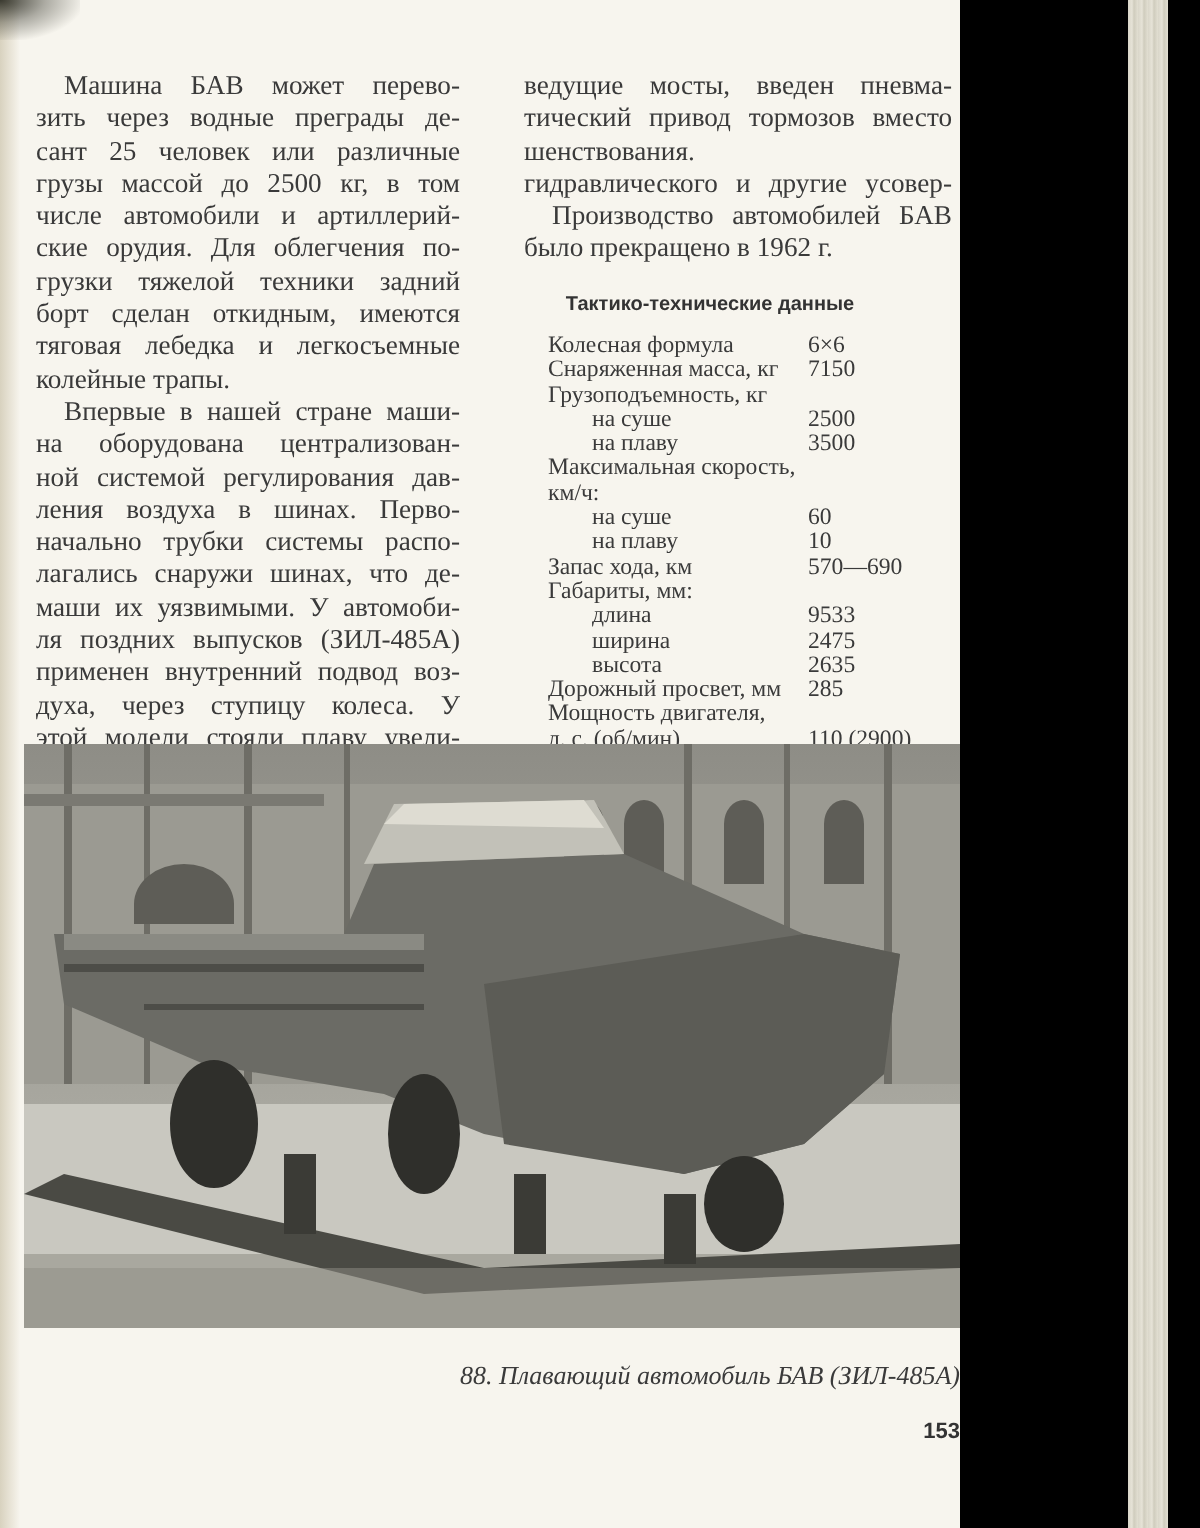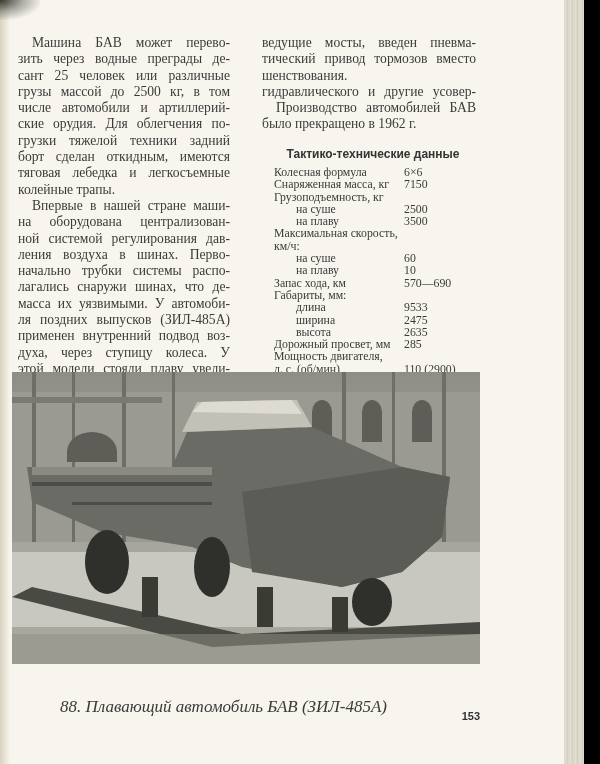--- a/index.html
+++ b/index.html
@@ -1,18 +1,18 @@
 <!DOCTYPE html>
 <html><head>
   <meta charset="utf-8">
   <style>
     html, body { margin: 0; padding: 0; }
     body { width: 600px; height: 764px; background: #000; position: relative; overflow: hidden; }
     .page {
-      position: absolute; left: 0; top: 0; width: 576px; height: 764px;
+      position: absolute; left: 0; top: 0; width: 480px; height: 764px;
       background: #f7f5ee;
       text-decoration: underline;
     }
     .left-edge {
       position: absolute; left: 0; top: 0; width: 10px; height: 764px;
       background: linear-gradient(to right, #d8d2bf, #eeeadf 70%, #f7f5ee);
     }
     .corner-shadow {
       position: absolute; left: 0; top: 0; width: 40px; height: 20px;
       background: radial-gradient(ellipse at 0 0, #3a3a30 0%, rgba(60,60,50,0.4) 40%, rgba(247,245,238,0) 75%);
@@ -26,35 +26,35 @@
       color: #3a3a3a;
       font-size: 13.6px;
       line-height: 16.3px;
     }
     .col-left { position: absolute; left: 18px; top: 35px; width: 212px; text-align: justify; }
     .col-right { position: absolute; left: 262px; top: 35px; width: 214px; text-align: justify; }
     .col-left .line, .col-right .line { display: block; text-align: justify; text-align-last: justify; white-space: nowrap; }
     .line.last { text-align-last: left; }
     .line.indent { padding-left: 14px; }
     .spec-title {
-      position: absolute; left: 266px; top: 147px; width: 214px; text-align: center;
-      font-family: "Liberation Sans", sans-serif; font-weight: bold; font-size: 12px; color: #333;
+      position: absolute; left: 248px; top: 147px; width: 214px; text-align: center;
+      font-family: "Liberation Sans", sans-serif; font-weight: bold; font-size: 10px; color: #333;
     }
     .specs { position: absolute; left: 264px; top: 166px; width: 214px; font-size: 11.8px; line-height: 12.3px; color: #3a3a3a; }
     .spec-row { position: relative; height: 12.3px; white-space: nowrap; }
     .spec-row .lbl { position: absolute; left: 10px; }
     .spec-row .lbl.sub { left: 22px; margin-left: 10px; }
     .spec-row .val { position: absolute; left: 140px; width: 90px; }
     .photo {
       position: absolute; left: 12px; top: 372px; width: 468px; height: 292px;
       background: #9a9a92; overflow: hidden;
     }
     .caption {
-      position: absolute; left: 60px; top: 680px; width: 420px; text-align: left;
-      font-family: "Liberation Serif", serif; font-style: italic; font-size: 17px; color: #3a3a3a; margin-top: 17px;
+      position: absolute; left: 60px; top: 680px; width: 420px; text-align: right;
+      font-family: "Liberation Serif", serif; font-style: italic; font-size: 13px; color: #3a3a3a;
     }
     .page-number {
       position: absolute; left: 458px; top: 710px; width: 22px; text-align: right;
       font-family: "Liberation Sans", sans-serif; font-weight: bold; font-size: 11px; color: #333;
     }
   </style>
 </head>
 <body>
 
 <div class="page">
@@ -71,21 +71,21 @@
       <span class="line">грузки тяжелой техники задний</span>
       <span class="line">борт сделан откидным, имеются</span>
       <span class="line">тяговая лебедка и легкосъемные</span>
       <span class="line last">колейные трапы.</span>
       <span class="line indent">Впервые в нашей стране маши-</span>
       <span class="line">на оборудована централизован-</span>
       <span class="line">ной системой регулирования дав-</span>
       <span class="line">ления воздуха в шинах. Перво-</span>
       <span class="line">начально трубки системы распо-</span>
       <span class="line">лагались снаружи шинах, что де-</span>
-      <span class="line">масса их уязвимыми. У автомоби-</span>
+      <span class="line">маши их уязвимыми. У автомоби-</span>
       <span class="line">ля поздних выпусков (ЗИЛ-485А)</span>
       <span class="line">применен внутренний подвод воз-</span>
       <span class="line">духа, через ступицу колеса. У</span>
       <span class="line">этой модели стояли плаву увели-</span>
       <span class="line">ченного размера, были усилены</span>
     </div>
   <div class="col-right text" id="right-col">
       <span class="line">ведущие мосты, введен пневма-</span>
       <span class="line">тический привод тормозов вместо</span>
       <span class="line last">шенствования.</span>

